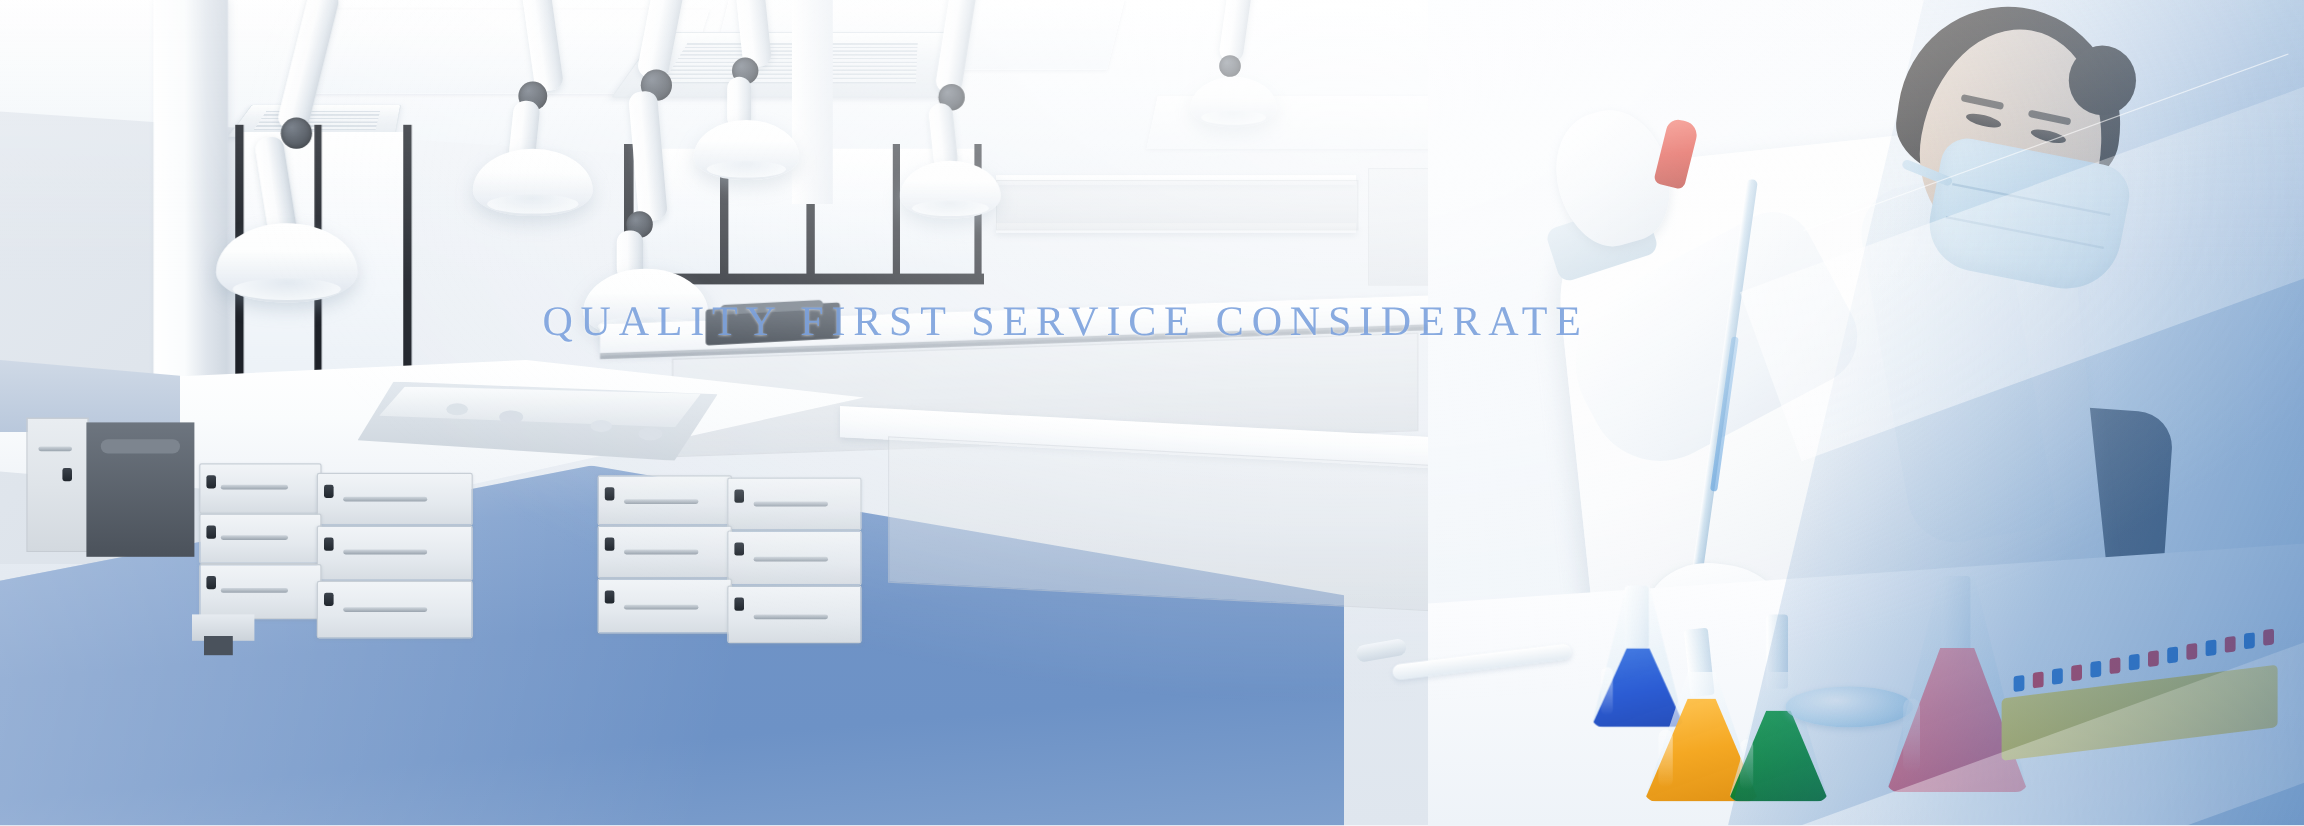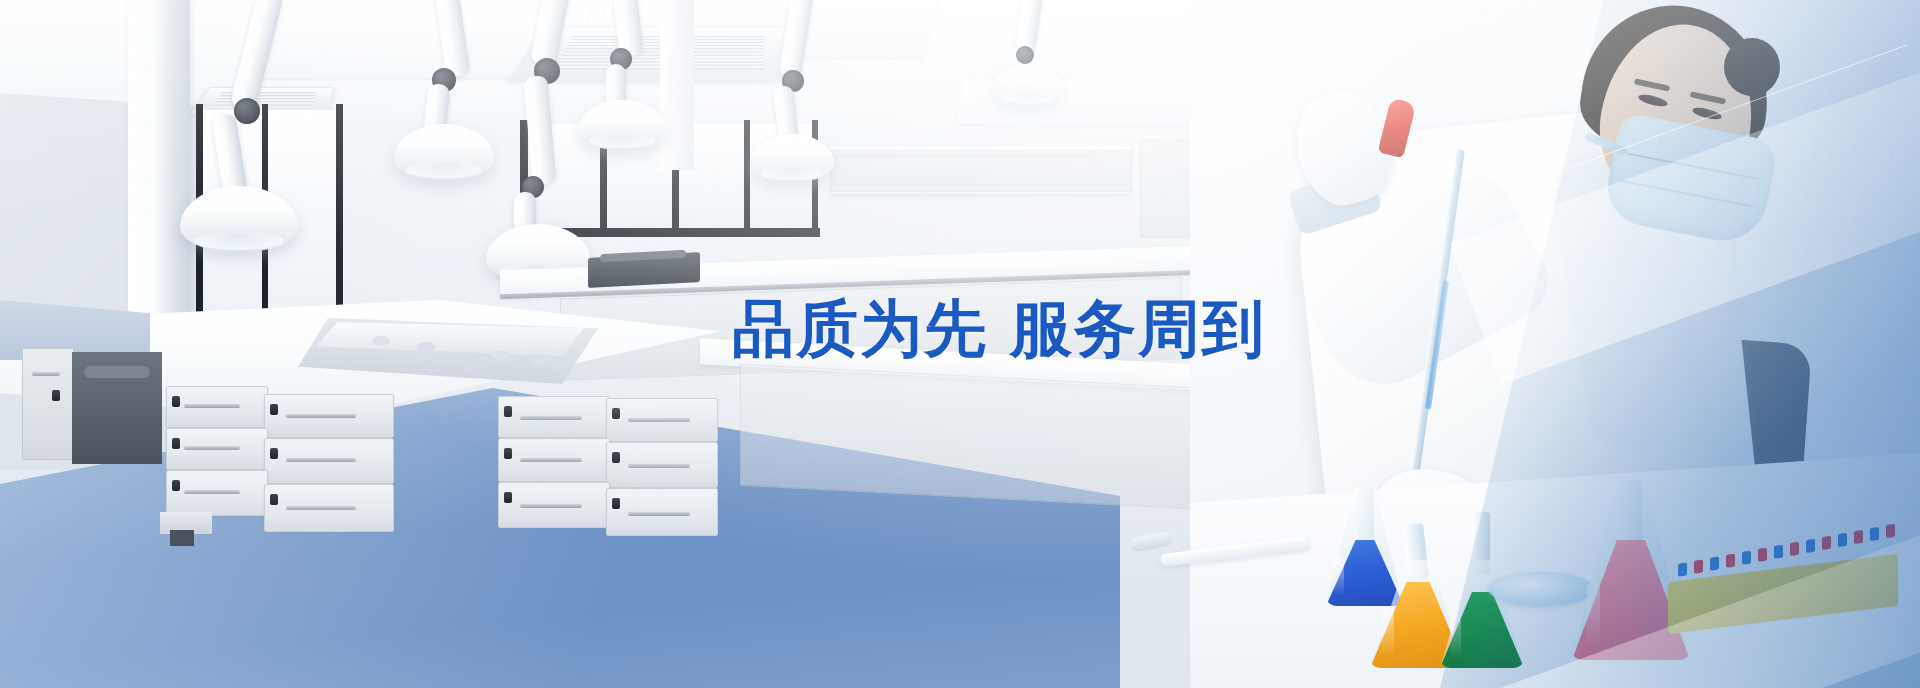--- a/index.html
+++ b/index.html
@@ -681,21 +681,19 @@
     <div class="blue-wash"></div>
     <div class="blue-band"></div>
     <div class="blue-band2"></div>
     <div class="hairline"></div>
 
     <div class="haze"></div>
   </div>
 
   <div class="copy">
 
-
-    <div class="headline">
-      <span>品质为先</span><span class="gap"></span><span>服务周到</span>
-    </div>
+    <div class="eyebrow">QUALITY FIRST SERVICE CONSIDERATE</div>
+
 
 
   </div>
 
 </div>
 
 </body></html>

